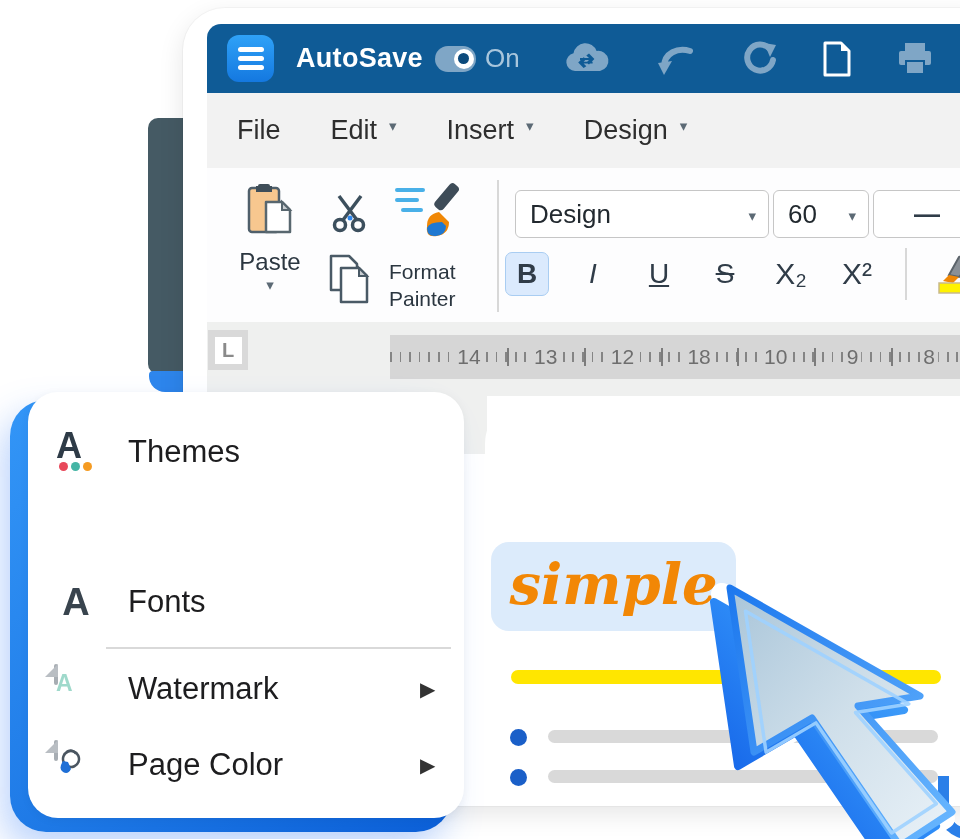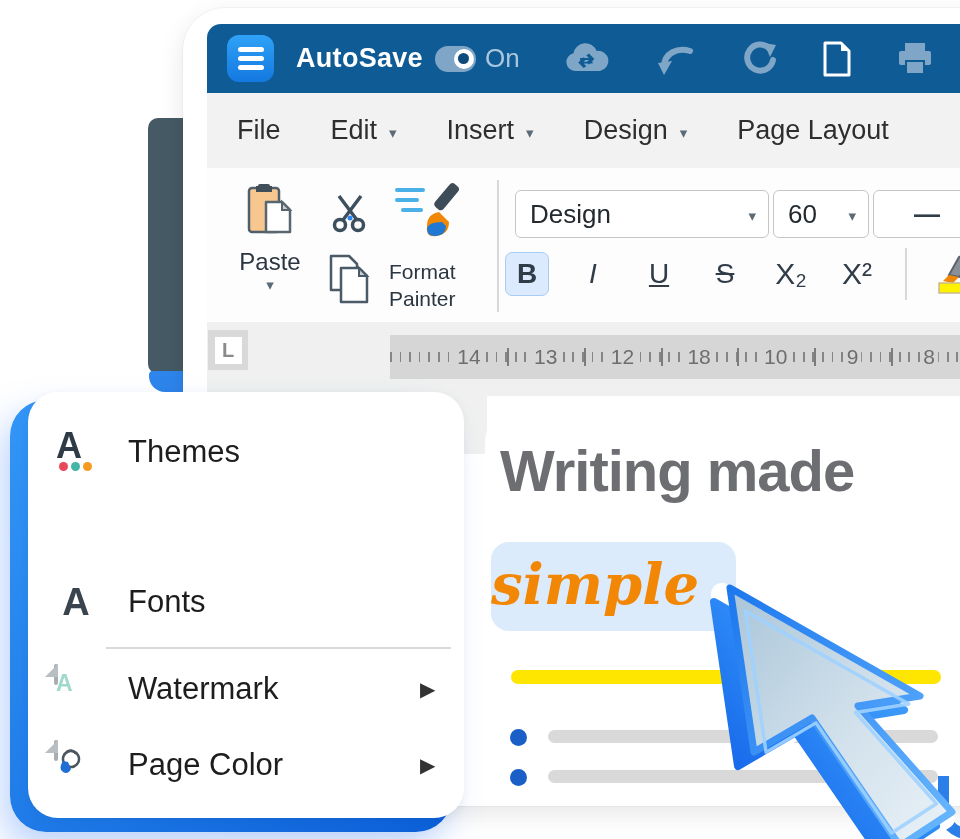--- a/index.html
+++ b/index.html
@@ -25,21 +25,21 @@
   .toggle{width:41px;height:26px;border-radius:13px;background:#7fa6c6;position:relative;margin:0 9px 0 12px;}
   .toggle .knob{position:absolute;right:2px;top:3px;width:20px;height:20px;border-radius:50%;background:#fff;}
   .toggle .knob i{position:absolute;left:4.5px;top:4.5px;width:11px;height:11px;border-radius:50%;background:#0c4a7c;display:block;}
   .on-label{color:#a9c6dc;font-size:26px;}
   .tb-icons{display:flex;align-items:center;gap:44px;margin-left:42px;color:#7fa6c6;}
   .tb-icons svg{display:block;}
 
   
   .menubar{left:24px;top:85px;width:798px;height:75px;background:#f2f2f2;display:flex;align-items:center;
            padding-left:30px;box-sizing:border-box;gap:50px;font-size:27px;color:#2e2e2e;}
-  .menubar .mi{display:flex;align-items:center;gap:12px;cursor:default;}
+  .menubar .mi{display:flex;align-items:flex-start;gap:12px;cursor:default;}
   .caret{font-size:15px;color:#5c6a75;transform:translateY(2px);}
 
   
   .toolbar{left:24px;top:160px;width:798px;height:154px;background:#fdfdfe;}
   .paste{left:26px;top:14px;width:74px;text-align:center;}
   .paste .lbl{font-size:24px;color:#2b3640;margin-top:4px;}
   .paste .caret{display:block;margin-top:-2px;}
   .tool-divider{left:290px;top:12px;width:1.5px;height:132px;background:#d8d8d8;}
   .combo{border:1.5px solid #c6c6c6;border-radius:6px;background:#fff;height:48px;display:flex;
          align-items:center;box-sizing:border-box;font-size:26px;color:#22292f;}
@@ -66,21 +66,21 @@
   .rnum{position:absolute;top:10px;transform:translateX(-50%);font-size:21px;color:#6e6e6e;
         background:#d6d6d6;padding:0 3px;line-height:24px;}
   .rmid{position:absolute;top:13px;width:2px;height:18px;background:#7c7c7c;}
 
   
   .docarea{left:0;top:388px;width:822px;height:410px;background:#fff;}
   .doc-gray{left:24px;top:0;width:280px;height:58px;background:#eff0ef;}
   .doc-page-corner{left:302px;top:0;width:420px;height:70px;background:#fff;border-top-left-radius:48px;}
   .headline{left:317px;top:44px;font-size:58px;line-height:62px;font-weight:700;color:#6d6e71;letter-spacing:-1px;}
   .chip{left:308px;top:146px;width:245px;height:89px;border-radius:18px;background:#dcebfb;
-        display:flex;align-items:center;justify-content:flex-start;}
+        display:flex;align-items:center;justify-content:center;}
   .chip .word{font-family:"DejaVu Serif",serif;font-style:italic;font-weight:bold;
               font-size:56px;color:#f28705;padding-bottom:6px;}
   .ybar{left:328px;top:274px;width:430px;height:14px;border-radius:7px;background:#ffe600;}
   .bdot{width:17px;height:17px;border-radius:50%;background:#1a5fc8;}
   .gbar{height:13px;border-radius:7px;background:#d9d9d9;}
 
   
   .menu-backing{left:10px;top:400px;width:442px;height:432px;border-radius:36px;
                 background:linear-gradient(135deg,#3396f7,#0b5fd7);
                 box-shadow:-8px 16px 36px rgba(59,130,246,.35);}
@@ -185,23 +185,20 @@
           <span>Edit</span>
           <span class="caret">▾</span>
         </span>
       <span class="mi">
           <span>Insert</span>
           <span class="caret">▾</span>
         </span>
       <span class="mi">
           <span>Design</span>
           <span class="caret">▾</span>
-        </span>
-      <span class="mi">
-          <span>Page Layout</span>
         </span>
     </div>
 
     <div class="abs toolbar">
       <div class="abs paste">
         <span>
           <svg width="48" height="58" viewBox="0 0 48 58">
               <rect x="12" y="2" width="12" height="8" rx="2" fill="#3f4e59"></rect>
               <rect x="3" y="6" width="30" height="44" rx="3" fill="#f7c78f" stroke="#4f5f6b" stroke-width="2.5"></rect>
               <rect x="10" y="4" width="16" height="6" fill="#3f4e59"></rect>
@@ -298,21 +295,20 @@
           <span class="rmid" style="left: 424.15px;"></span>
           <span class="rnum" style="left: 462.5px;">9</span>
           <span class="rmid" style="left: 500.85px;"></span>
           <span class="rnum" style="left: 539.2px;">8</span>
         </div>
     </div>
 
     <div class="abs docarea">
       <div class="abs doc-gray"></div>
       <div class="abs doc-page-corner"></div>
-      <div class="abs headline">Writing made</div>
       <div class="abs chip">
         <span class="word">simple</span>
       </div>
       <div class="abs ybar"></div>
       <div class="abs bdot" style="left:327px;top:333px"></div>
       <div class="abs gbar" style="left:365px;top:334px;width:390px"></div>
       <div class="abs bdot" style="left:327px;top:373px"></div>
       <div class="abs gbar" style="left:365px;top:374px;width:390px"></div>
     </div>
   </div>

